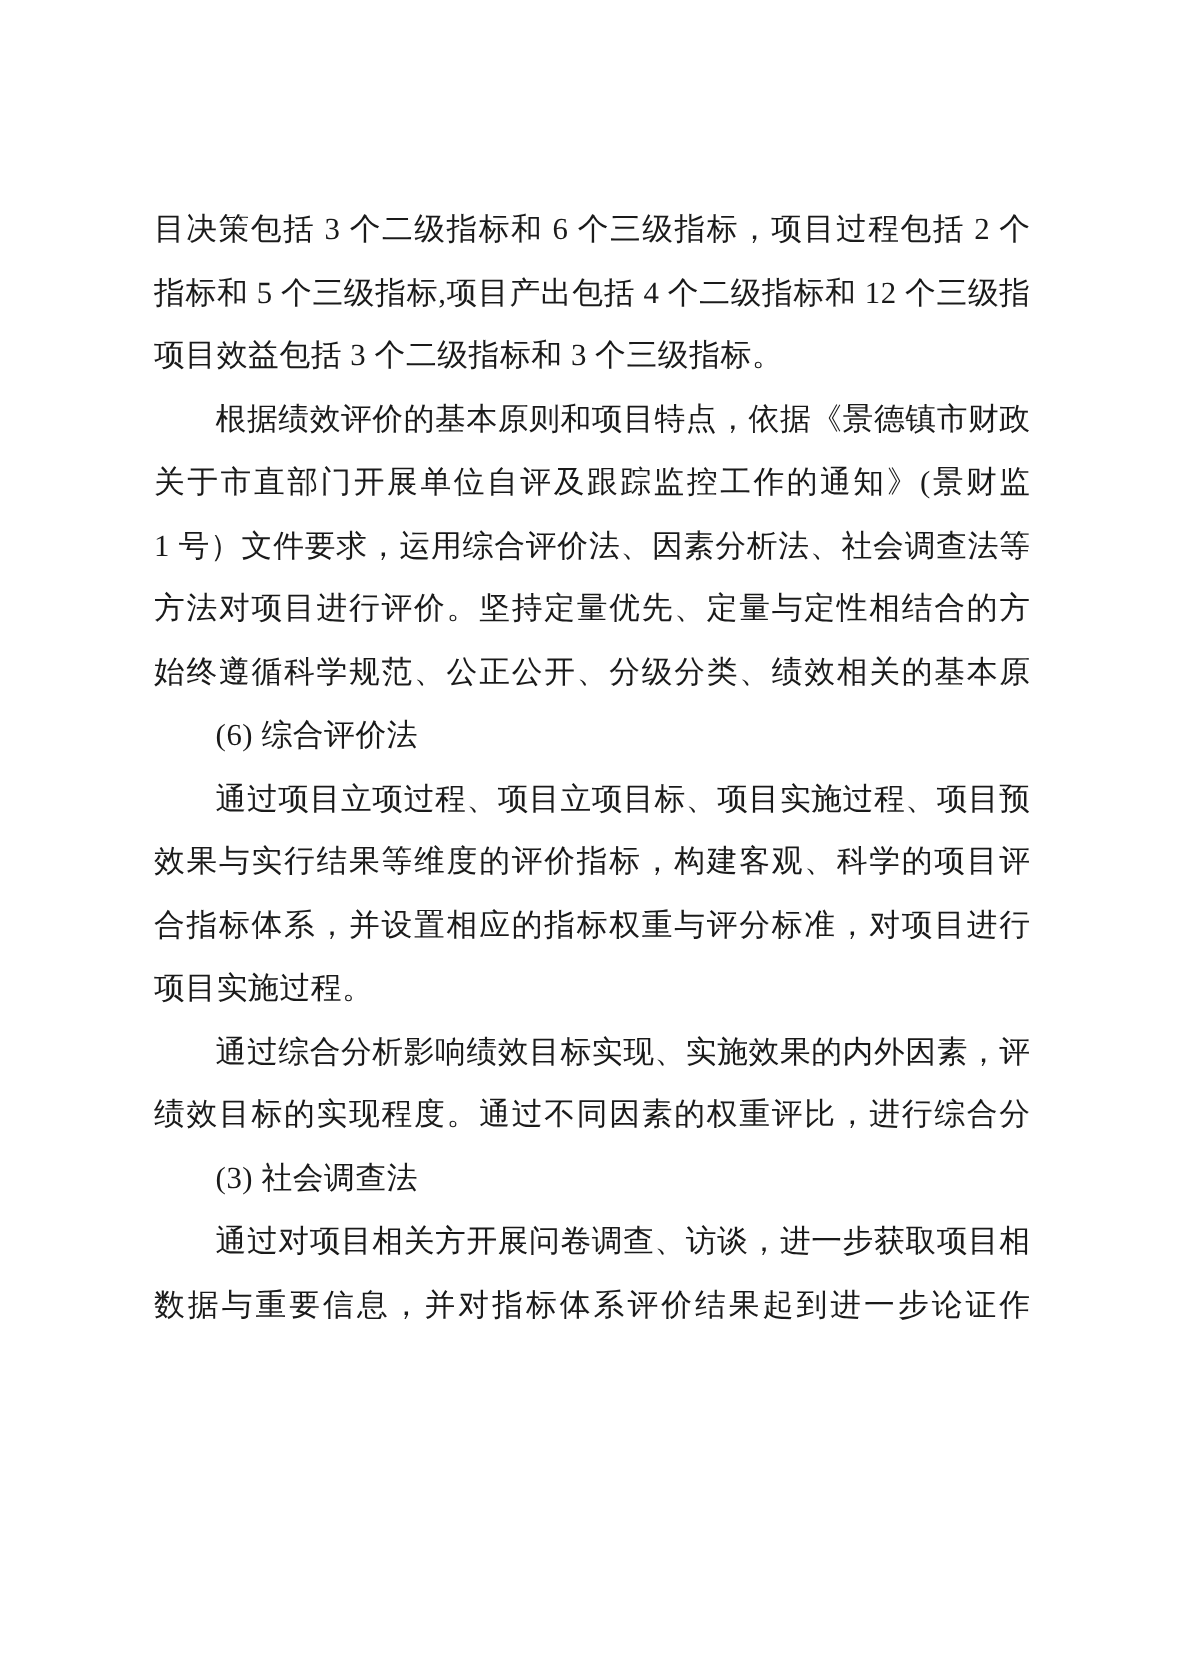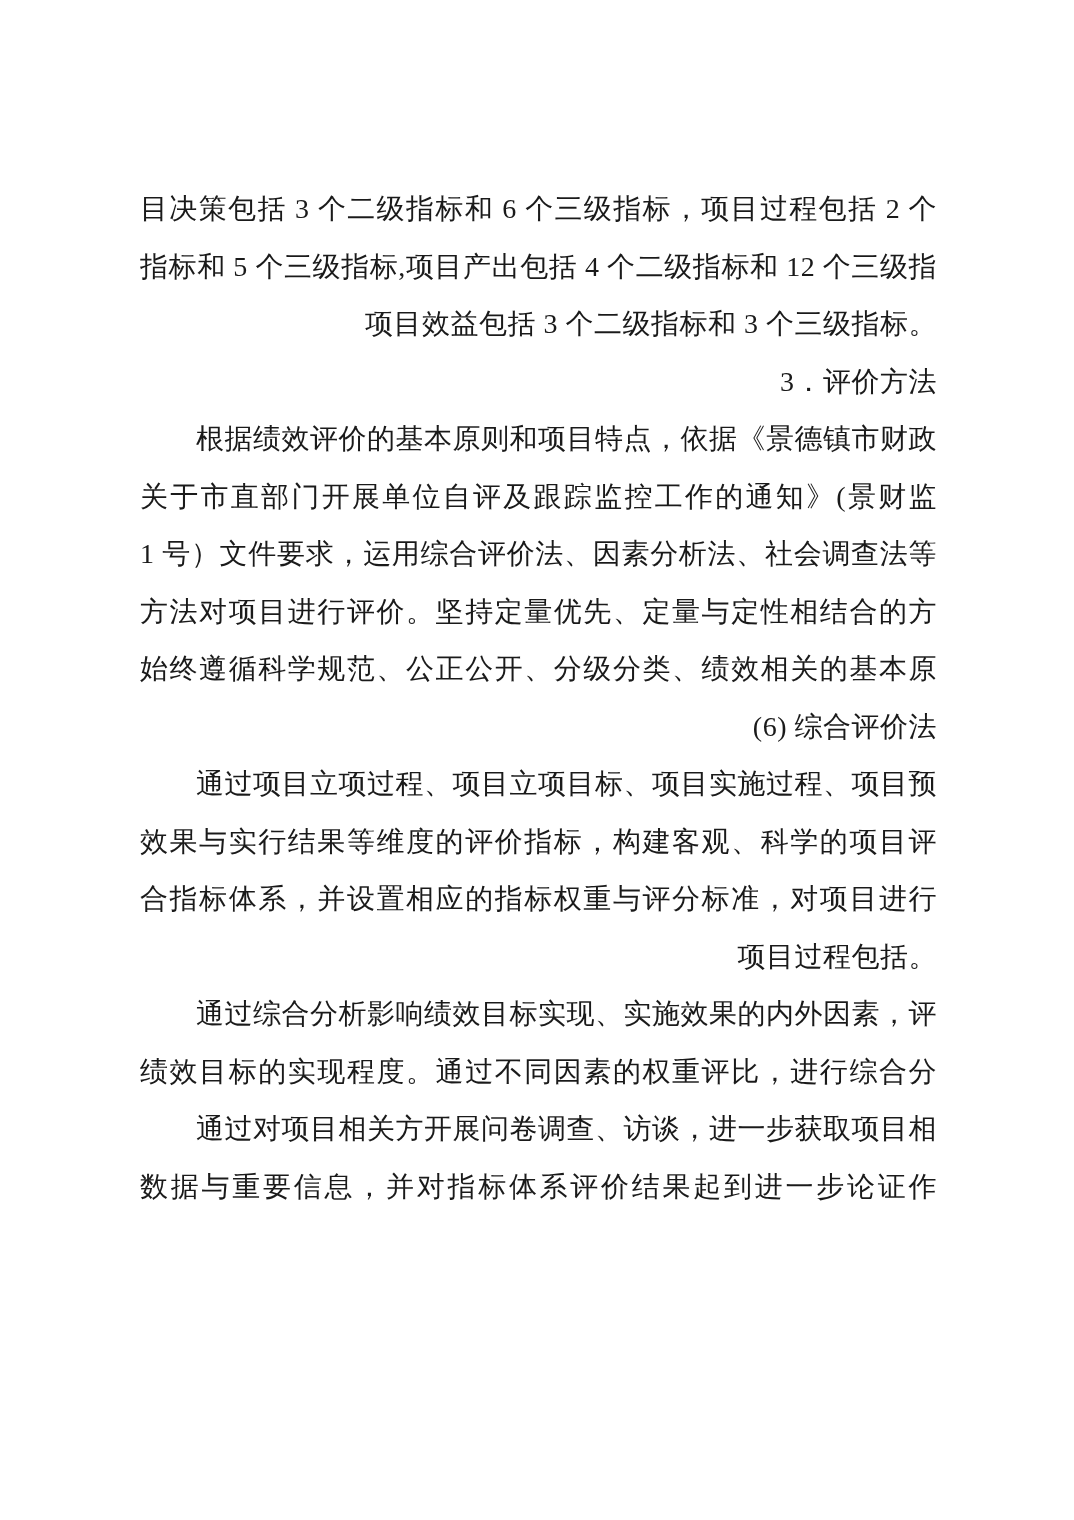--- a/index.html
+++ b/index.html
@@ -20,21 +20,21 @@
     top: 180px;
     width: 797px;
     font-family: "Liberation Serif", "DejaVu Serif", serif;
     font-size: 28px;
     line-height: 57.5px;
     color: #1a1a1a;
     letter-spacing: 0.5px;
   }
   .doc-line {
     display: block;
-    text-align: right;
+    text-align: left;
     overflow: hidden;
     height: 57.5px;
   }
   
   .doc-line.fill {
     text-align: justify;
     text-align-last: justify;
   }
   
   .doc-line.ind {
@@ -42,29 +42,29 @@
   }
 </style>
 </head>
 <body>
 
 <div class="page">
   <div class="text-block">
     <div class="doc-line fill">目决策包括 3 个二级指标和 6 个三级指标，项目过程包括 2 个二级</div>
     <div class="doc-line fill">指标和 5 个三级指标,项目产出包括 4 个二级指标和 12 个三级指标，</div>
     <div class="doc-line">项目效益包括 3 个二级指标和 3 个三级指标。</div>
-    <div class="doc-line ind">3．评价方法</div>
     <div class="doc-line ind fill">根据绩效评价的基本原则和项目特点，依据《景德镇市财政局</div>
     <div class="doc-line fill">关于市直部门开展单位自评及跟踪监控工作的通知》(景财监〔2023〕</div>
     <div class="doc-line fill">1 号）文件要求，运用综合评价法、因素分析法、社会调查法等多种</div>
     <div class="doc-line fill">方法对项目进行评价。坚持定量优先、定量与定性相结合的方式，</div>
     <div class="doc-line fill">始终遵循科学规范、公正公开、分级分类、绩效相关的基本原则。</div>
     <div class="doc-line ind">(6) 综合评价法</div>
     <div class="doc-line ind fill">通过项目立项过程、项目立项目标、项目实施过程、项目预期</div>
     <div class="doc-line fill">效果与实行结果等维度的评价指标，构建客观、科学的项目评价综</div>
     <div class="doc-line fill">合指标体系，并设置相应的指标权重与评分标准，对项目进行综合、</div>
-    <div class="doc-line">项目过程包括。</div>
+    <div class="doc-line">项目实施过程。</div>
     <div class="doc-line ind fill">通过综合分析影响绩效目标实现、实施效果的内外因素，评价</div>
     <div class="doc-line fill">绩效目标的实现程度。通过不同因素的权重评比，进行综合分析。</div>
+    <div class="doc-line ind">(3) 社会调查法</div>
     <div class="doc-line ind fill">通过对项目相关方开展问卷调查、访谈，进一步获取项目相关</div>
     <div class="doc-line fill">数据与重要信息，并对指标体系评价结果起到进一步论证作用；通</div>
   </div>
 </div>
 
 </body></html>

